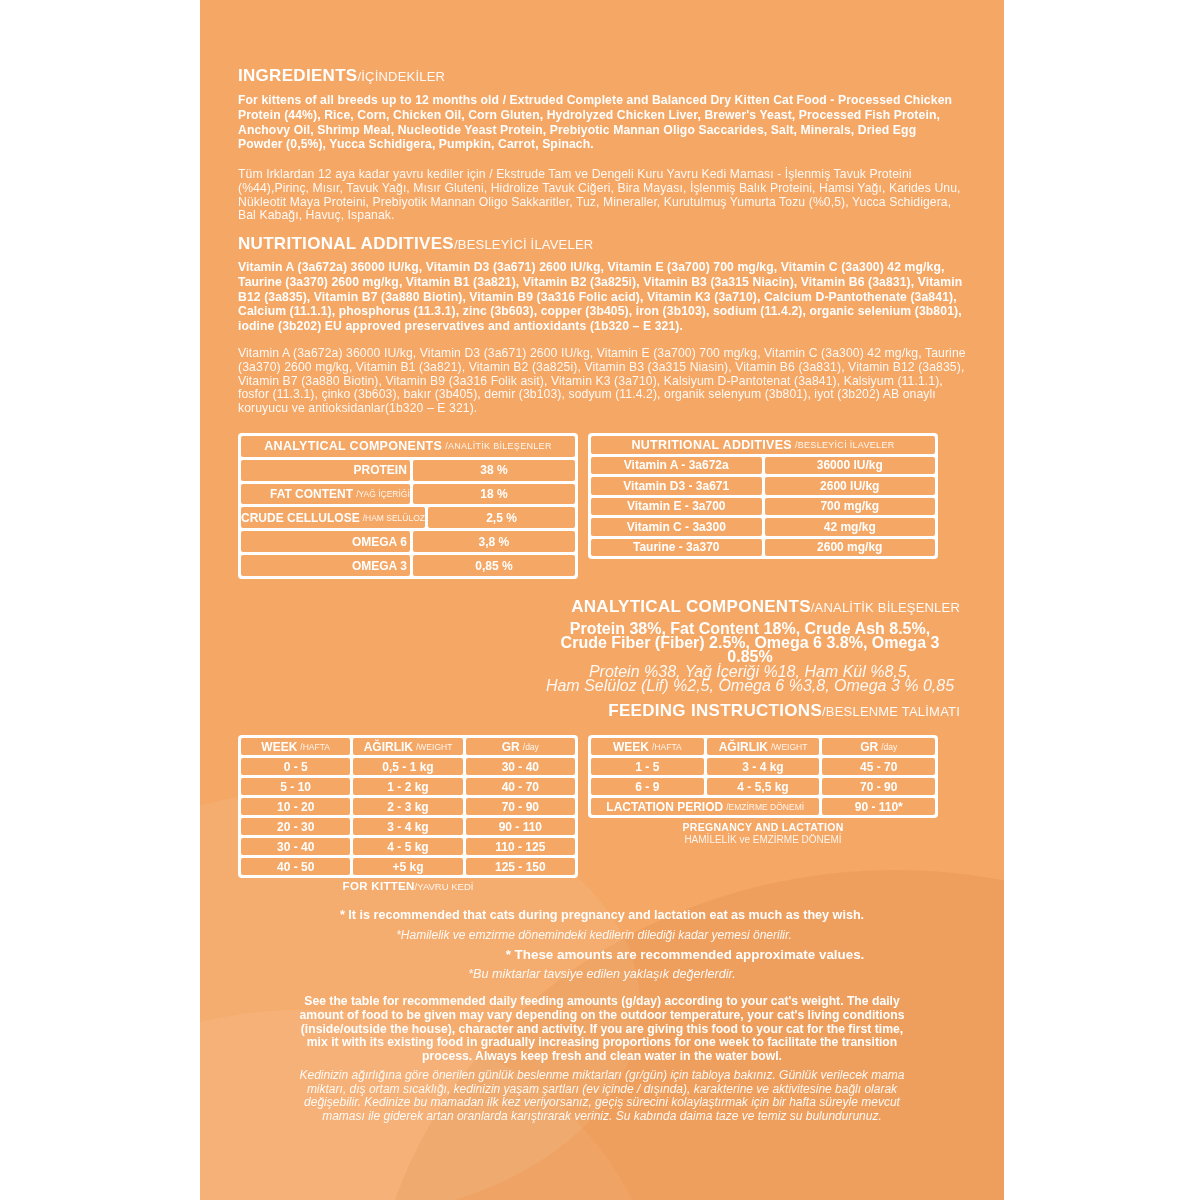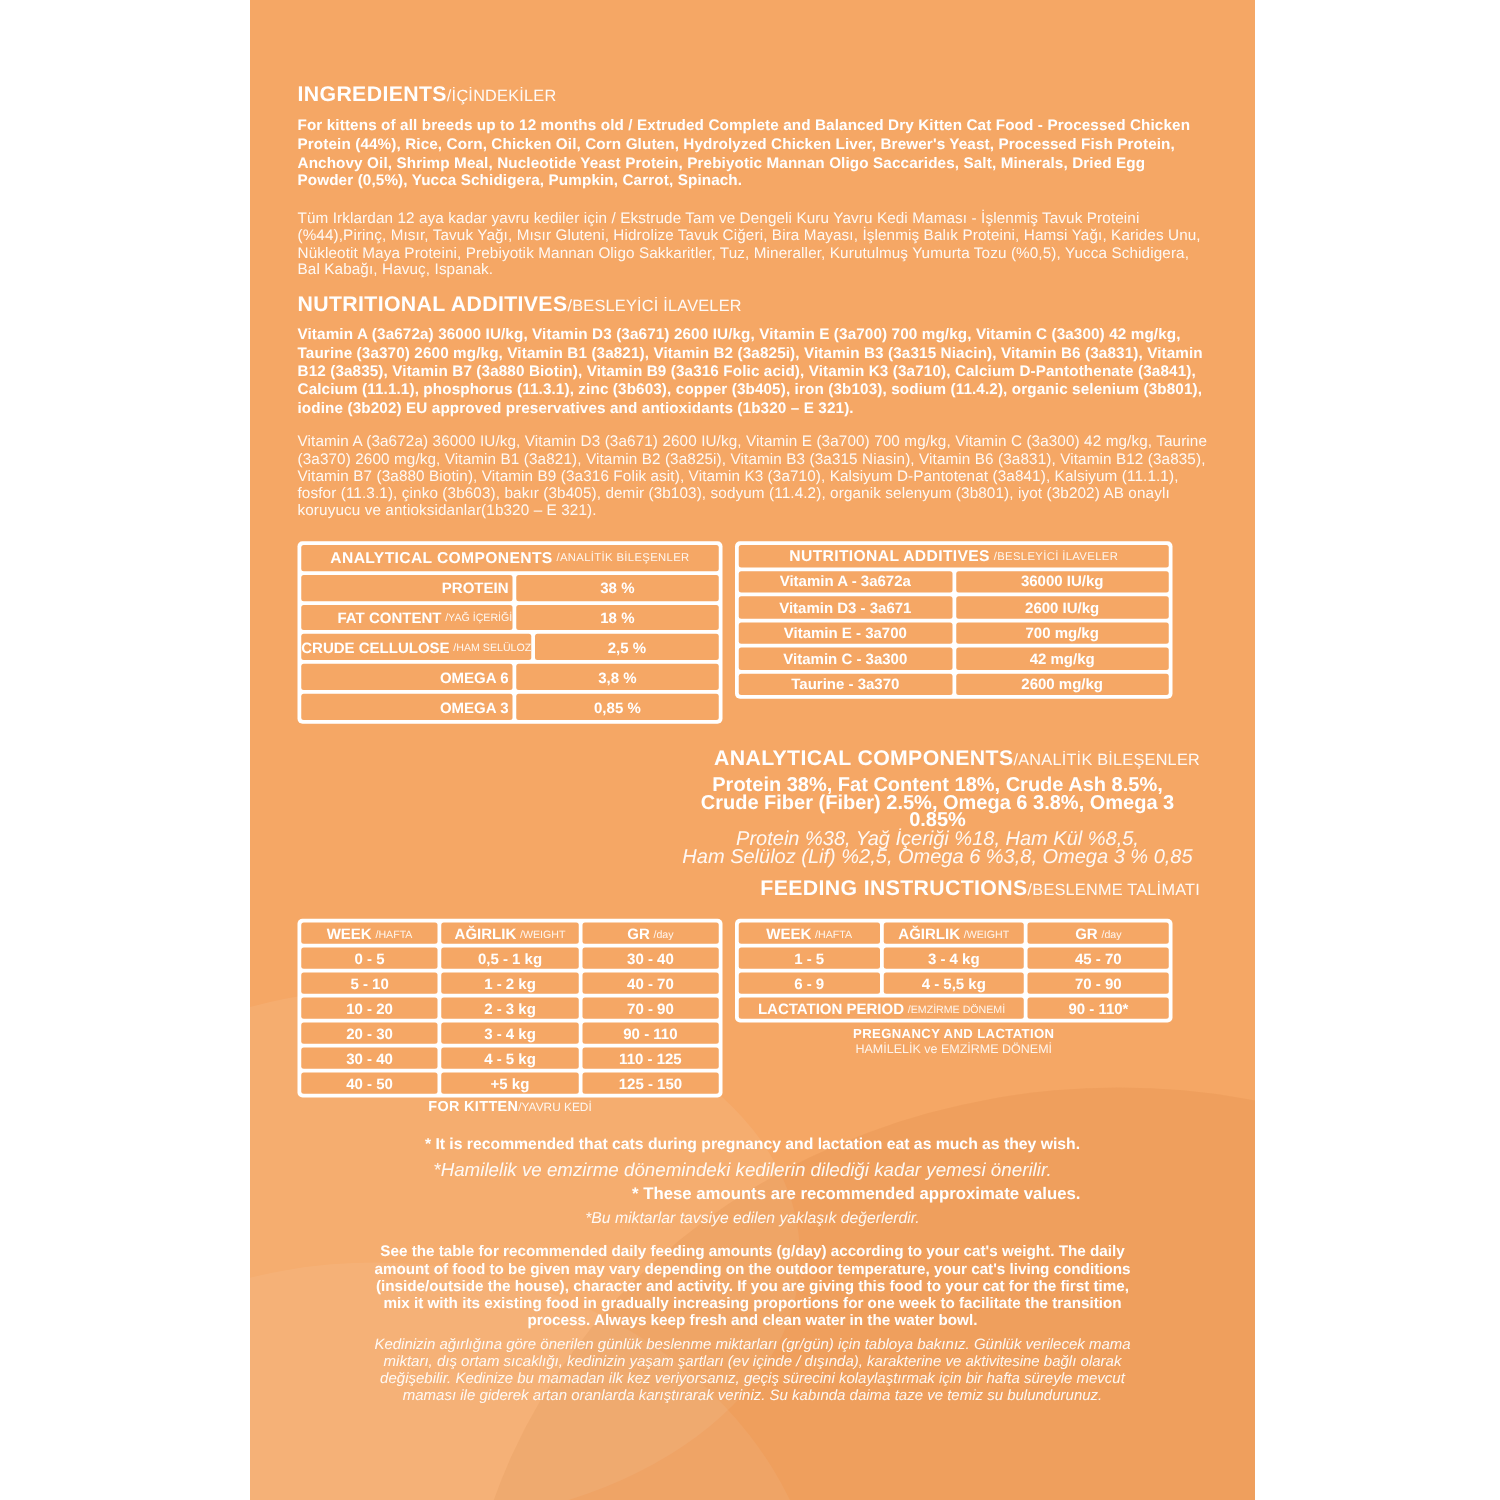--- a/index.html
+++ b/index.html
@@ -230,21 +230,21 @@
           </div>
         <div class="tcell f1">90 - 110*</div>
       </div>
     </div>
     <div class="abs center" style="left:388px;top:821px;width:350px;">
       <div style="font-size:10.5px;font-weight:bold;letter-spacing:.3px;">PREGNANCY AND LACTATION</div>
       <div style="font-size:10px;font-weight:normal;opacity:.88;margin-top:1px;">HAMİLELİK ve EMZİRME DÖNEMİ</div>
     </div>
 
     <div class="abs center note-b" style="left:0;top:908px;width:804px;font-size:12.6px;">* It is recommended that cats during pregnancy and lactation eat as much as they wish.</div>
-    <div class="abs center note-d" style="left:0;top:928px;width:788px;font-size:15px;">*Hamilelik ve emzirme dönemindeki kedilerin dilediği kadar yemesi önerilir.</div>
+    <div class="abs center note-d" style="left:0;top:928px;width:788px;font-size:12px;">*Hamilelik ve emzirme dönemindeki kedilerin dilediği kadar yemesi önerilir.</div>
     <div class="abs center note-b" style="left:0;top:947px;width:970px;font-size:13.4px;">* These amounts are recommended approximate values.</div>
     <div class="abs center note-d" style="left:0;top:967px;width:804px;font-size:12.6px;">*Bu miktarlar tavsiye edilen yaklaşık değerlerdir.</div>
 
     <div class="abs center note-b" style="left:92px;top:995px;width:620px;font-size:12.2px;line-height:13.8px;">See the table for recommended daily feeding amounts (g/day) according to your cat's weight. The daily amount of food to be given may vary depending on the outdoor temperature, your cat's living conditions (inside/outside the house), character and activity. If you are giving this food to your cat for the first time, mix it with its existing food in gradually increasing proportions for one week to facilitate the transition process. Always keep fresh and clean water in the water bowl.</div>
     <div class="abs center note-d" style="left:92px;top:1069px;width:620px;font-size:12px;line-height:13.6px;">Kedinizin ağırlığına göre önerilen günlük beslenme miktarları (gr/gün) için tabloya bakınız. Günlük verilecek mama miktarı, dış ortam sıcaklığı, kedinizin yaşam şartları (ev içinde / dışında), karakterine ve aktivitesine bağlı olarak değişebilir. Kedinize bu mamadan ilk kez veriyorsanız, geçiş sürecini kolaylaştırmak için bir hafta süreyle mevcut maması ile giderek artan oranlarda karıştırarak veriniz. Su kabında daima taze ve temiz su bulundurunuz.</div>
 
   </div>
 </div>
 
 </body></html>

